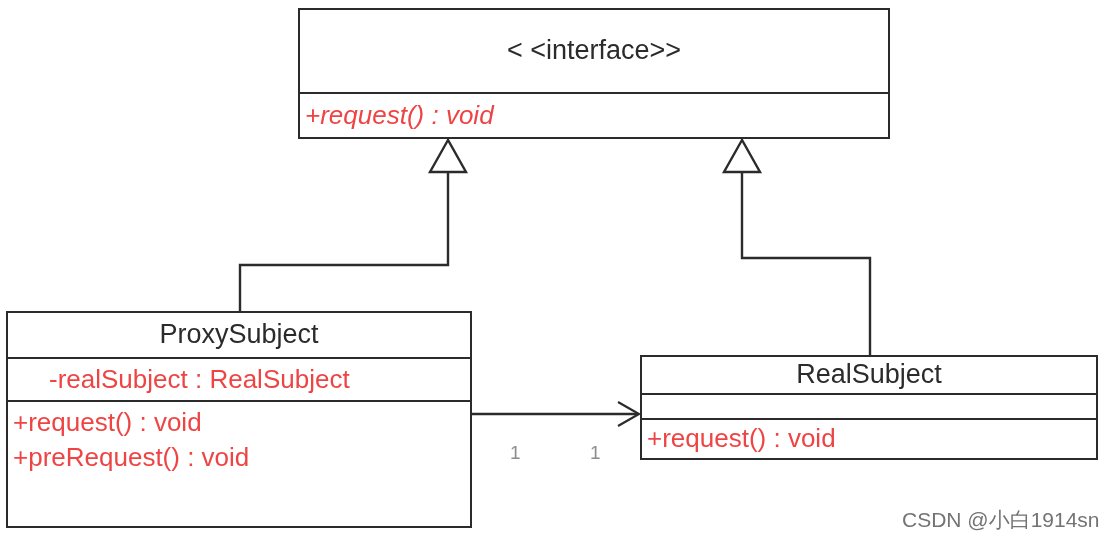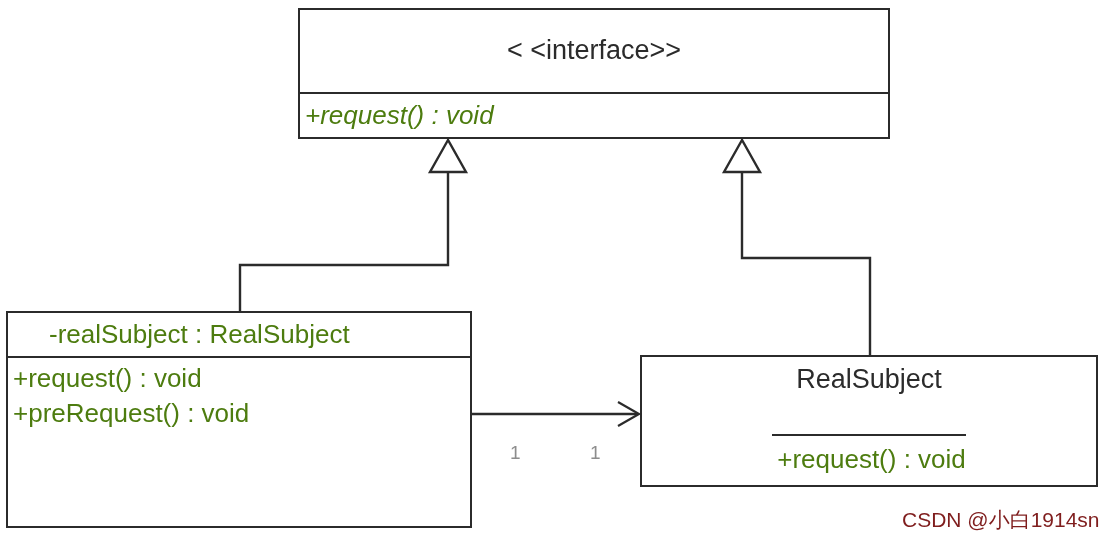--- a/index.html
+++ b/index.html
@@ -39,21 +39,21 @@
   .title-compartment {
     align-items: center;
     justify-content: center;
   }
   .title-line {
     color: #2b2b2b;
     line-height: 1.18;
     white-space: nowrap;
   }
   .member {
-    color: #4d7c0f;
+    color: #ef4444;
     white-space: nowrap;
     line-height: 1.2;
     padding-left: 5px;
   }
   .member.italic {
     font-style: italic;
   }
 
   
   #box-subject {
@@ -78,22 +78,21 @@
   #box-proxysubject .title-line { font-size: 27px; }
   #box-proxysubject .attrs-compartment { height: 43px; padding-left: 36px; }
   #box-proxysubject .ops-compartment { height: 126px; justify-content: flex-start; padding-top: 3px; }
   #box-proxysubject .member { font-size: 26px; padding-top: 2px; padding-bottom: 2px; }
 
   
   #box-realsubject {
     left: 640px;
     top: 355px;
     width: 458px;
-    height: 132px;
-    align-items: center;
+    height: 105px;
   }
   #box-realsubject .title-compartment { height: 46px; }
   #box-realsubject .title-line { font-size: 27px; }
   #box-realsubject .attrs-compartment { height: 31px; }
   #box-realsubject .ops-compartment { height: 50px; }
   #box-realsubject .member { font-size: 26px; }
 
   
   #connectors {
     position: absolute;
@@ -130,39 +129,42 @@
   }
   #mult-source { left: 510px; top: 442px; }
   #mult-target { left: 590px; top: 442px; }
 
   
   #watermark {
     position: absolute;
     left: 902px;
     top: 506px;
     font-size: 21px;
-    color: #7f1d1d;
+    color: #737373;
     white-space: nowrap;
   }
 </style>
 </head>
 <body>
 
 <div id="canvas">
 
   <div class="uml-box" id="box-subject">
     <div class="compartment title-compartment">
       <div class="title-line">&lt; &lt;interface&gt;&gt;</div>
     </div>
     <div class="compartment ops-compartment">
       <div class="member italic">+request() : void</div>
     </div>
   </div>
 
   <div class="uml-box" id="box-proxysubject">
+    <div class="compartment title-compartment">
+      <div class="title-line">ProxySubject</div>
+    </div>
     <div class="compartment attrs-compartment">
       <div class="member">-realSubject : RealSubject</div>
     </div>
     <div class="compartment ops-compartment">
       <div class="member">+request() : void</div>
       <div class="member">+preRequest() : void</div>
     </div>
   </div>
 
   <div class="uml-box" id="box-realsubject">

